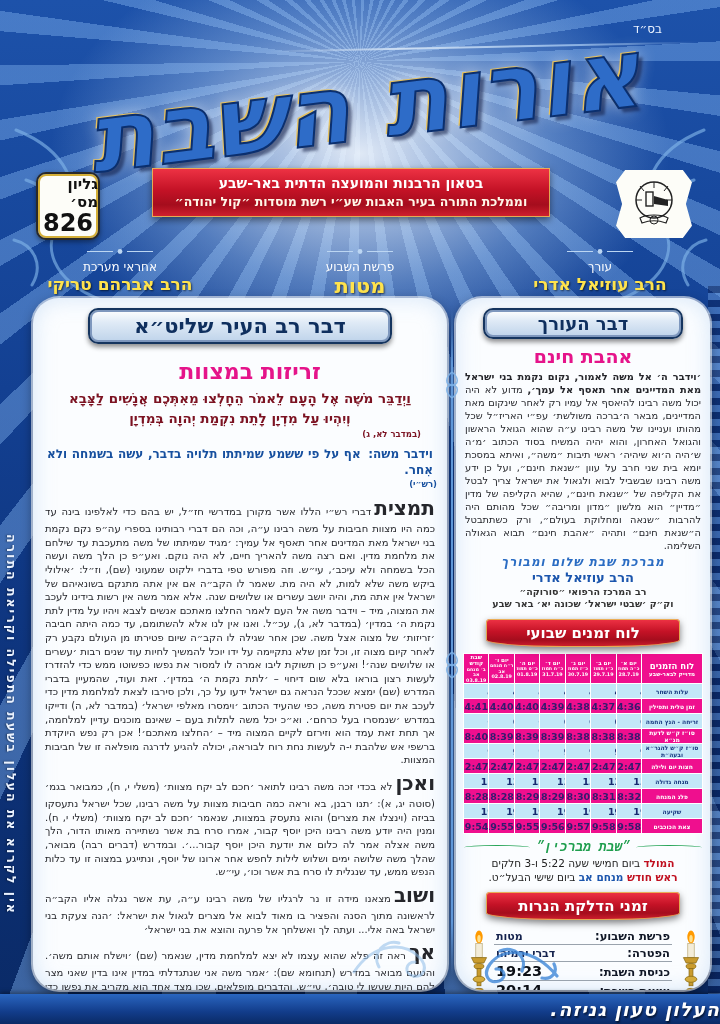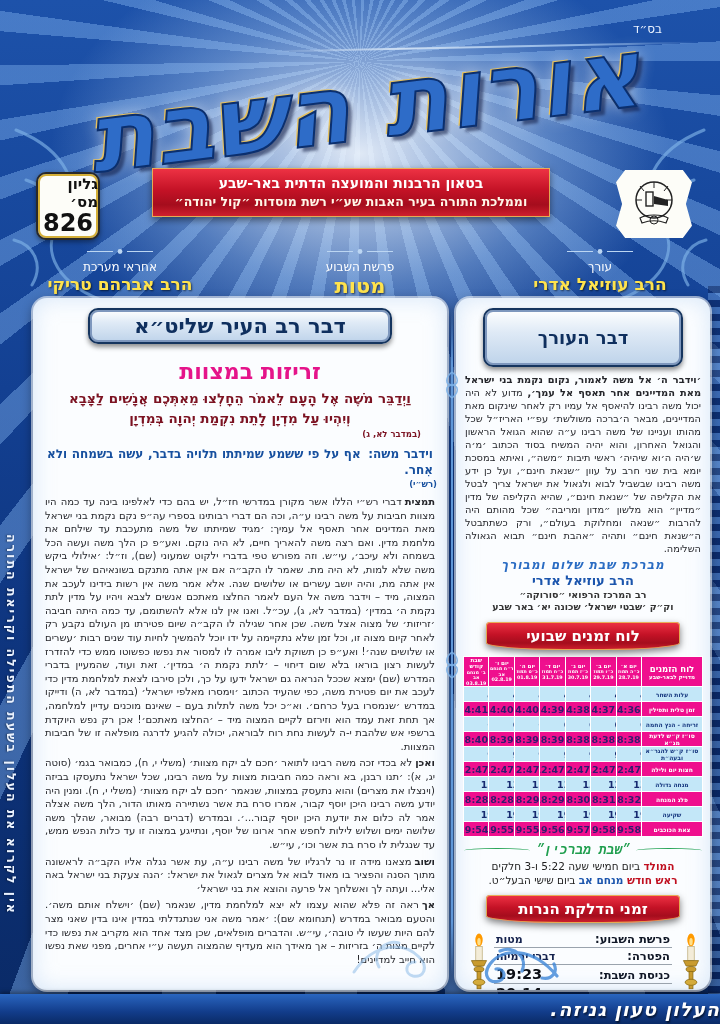--- a/index.html
+++ b/index.html
@@ -47,40 +47,40 @@
     clip-path:polygon(12% 0,88% 0,100% 18%,92% 50%,100% 82%,88% 100%,12% 100%,0 82%,8% 50%,0 18%);
     box-shadow:0 2px 5px rgba(0,0,0,.4);display:flex;align-items:center;justify-content:center;}
   
   .subhead{position:absolute;top:240px;left:0;width:720px;height:58px;display:flex;flex-direction:row;}
   .subhead .cell{flex:1;text-align:center;color:#fff;}
   .subhead .orn{margin:0 auto;}
   .subhead .lbl{font-size:12px;margin-top:1px;}
   .subhead .name{font-size:17px;font-weight:bold;color:#ffe34d;text-shadow:1px 1px 2px rgba(0,0,0,.6);}
   .subhead .name.big{font-size:21px;}
   
-  .panel{position:absolute;top:298px;height:692px;background:#fbfdff;border-radius:14px;
+  .panel{position:absolute;top:298px;height:692px;background:#fbfdff;border-radius:26px;
     box-shadow:0 0 0 2px rgba(255,255,255,.55),0 4px 12px rgba(0,0,0,.45), inset 0 0 22px rgba(150,190,235,.35);
     overflow:hidden;}
   .panel-rav{right:273px;left:33px;}
   .panel-editor{right:10px;width:254px;}
   .panel-badge{margin:10px auto 6px;background:linear-gradient(180deg,#ffffff,#dfeaf6 40%,#bed3ea);
     border:2px solid #16355f;border-radius:10px;box-shadow:inset 0 0 0 2px #7e97bd,0 3px 5px rgba(0,0,0,.45);
     color:#0f2f5e;font-weight:bold;text-align:center;}
   .badge-rav{width:300px;font-size:21px;padding:4px 0;}
-  .badge-editor{width:196px;font-size:18px;padding:17px 0;}
+  .badge-editor{width:196px;font-size:18px;padding:3px 0;}
   .col-title{font-weight:bold;text-align:center;color:#e5148a;}
   
   .rav-title{font-size:22px;margin:15px 0 4px;padding-left:20px;}
   .verse{margin:2px 26px 0;text-align:center;font-weight:bold;color:#7c1322;font-size:13.5px;line-height:1.5;}
   .verse-src{margin:0 26px;text-align:right;color:#7c1322;font-size:8.5px;font-weight:bold;}
   .rashi{margin:7px 14px 0;text-align:justify;color:#17509f;font-weight:bold;font-size:12px;line-height:1.4;}
   .rashi-src{margin:0 10px;color:#17509f;font-size:8.5px;font-weight:bold;}
   .rav-body{margin:6px 12px 0;color:#25262b;font-size:10px;line-height:1.36;text-align:justify;}
   .rav-body p{margin:0 0 3px;}
-  .lead{font-weight:bold;font-size:10px;margin-left:3px;}
+  .lead{font-weight:bold;font-size:20px;margin-left:3px;}
   .swirl-left{position:absolute;bottom:8px;right:8px;opacity:.55;}
   
   .editor-title{font-size:19px;margin:2px 0 3px;}
   .editor-body{margin:0 9px;color:#25262b;font-size:9.8px;line-height:1.33;text-align:justify;}
   .sig{text-align:center;margin-top:3px;line-height:1.25;}
   .sig .script{color:#2a6cc3;font-style:italic;font-weight:bold;font-size:12px;letter-spacing:1px;}
   .sig .name{color:#1b55ad;font-weight:bold;font-size:13px;}
   .sig .role{color:#333;font-size:9.5px;font-weight:bold;}
   .ribbon-small{width:186px;margin:9px auto 6px;padding:5px 4px;font-weight:bold;font-size:15px;border-radius:4px 4px 40% 40%/4px 4px 26% 26%;}
   
@@ -228,20 +228,21 @@
       <p><span class="lead">אך</span><span>ראה זה פלא שהוא עצמו לא יצא למלחמת מדין, שנאמר (שם) ׳וישלח אותם משה׳. והטעם מבואר במדרש (תנחומא שם): ׳אמר משה אני שנתגדלתי במדין אינו בדין שאני מצר להם היות שעשו לי טובה׳, עי״ש. והדברים מופלאים, שכן מצד אחד הוא מקריב את נפשו כדי לקיים מצות ה׳ בזריזות – אך מאידך הוא מעדיף שהמצוה תעשה ע״י אחרים, מפני שאת נפשו הוא חייב למדיינים!</span></p>
     </div>
 
     <svg class="swirl-left" width="90" height="70" viewBox="0 0 90 70">
       <path d="M5 60 C25 30 55 30 70 45 C80 55 75 66 64 64 C55 62 56 50 66 50 M30 55 c-8 -14 6 -28 20 -24" fill="none" stroke="#8fbce8" stroke-width="3" stroke-linecap="round"></path>
     </svg>
   </div>
 
   <div class="panel panel-editor">
     <div class="panel-badge badge-editor">דבר העורך</div>
+    <div class="col-title editor-title">אהבת חינם</div>
     <div class="editor-body">
       <span style="font-weight:bold">׳וידבר ה׳ אל משה לאמור, נקום נקמת בני ישראל מאת המדיינים אחר תאסף אל עמך׳,</span><span> מדוע לא היה יכול משה רבינו להיאסף אל עמיו רק לאחר שינקום מאת המדיינים, מבאר ה׳ברכה משולשת׳ עפ״י האריז״ל שכל מהותו ועניינו של משה רבינו ע״ה שהוא הגואל הראשון והגואל האחרון, והוא יהיה המשיח בסוד הכתוב ׳מ׳ה ש׳היה ה׳וא שיהיה׳ ראשי תיבות ״משה״, ואיתא במסכת יומא בית שני חרב על עוון ״שנאת חינם״, ועל כן ידע משה רבינו שבשביל לבוא ולגאול את ישראל צריך לבטל את הקליפה של ״שנאת חינם״, שהיא הקליפה של מדין ״מדיין״ הוא מלשון ״מדון ומריבה״ שכל מהותם היה להרבות ״שנאה ומחלוקת בעולם״, ורק כשתתבטל ה״שנאת חינם״ ותהיה ״אהבת חינם״ תבוא הגאולה השלימה.</span>
     </div>
     <div class="sig">
       <div class="script">מברכת שבת שלום ומבורך</div>
       <div class="name">הרב עוזיאל אדרי</div>
       <div class="role">רב המרכז הרפואי ״סורוקה״</div>
       <div class="role">וק״ק ׳שבטי ישראל׳ שכונה יא׳ באר שבע</div>
     </div>
 

